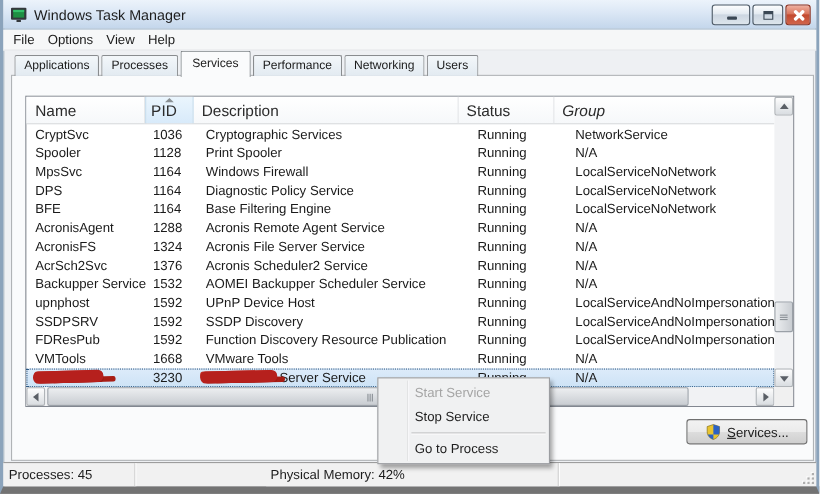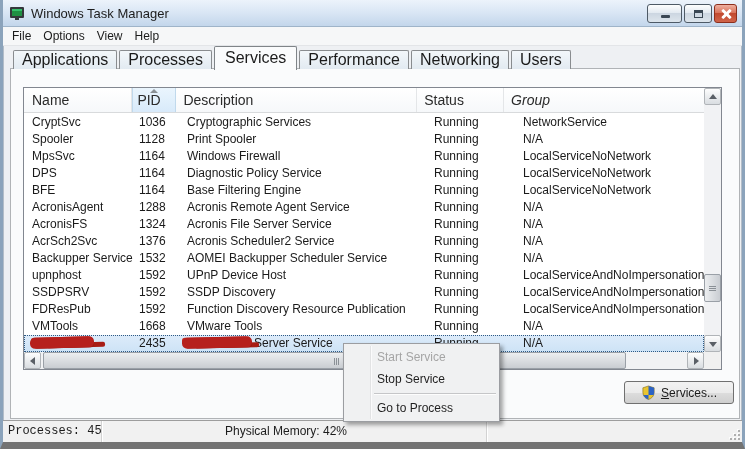--- a/index.html
+++ b/index.html
@@ -23,21 +23,21 @@
   .glyph-max { position:absolute; left:50%; top:50%; width:9px; height:8px; margin:-4px 0 0 -4px;
     border:1px solid #3a4754; border-top-width:3px; background:#fff0; }
   .glyph-x { position:absolute; left:50%; top:50%; transform:translate(-50%,-50%); width:10px; height:10px; }
   .glyph-x:before,.glyph-x:after { content:""; position:absolute; left:4px; top:-1px; width:3px; height:12px; background:#fff; border-radius:1px; }
   .glyph-x:before { transform:rotate(45deg);} .glyph-x:after{ transform:rotate(-45deg);}
   
   .menubar { position:absolute; left:0; top:27px; right:0; height:19px; background:#f6f7f8; display:flex; align-items:center; padding-left:3px; border-bottom:1px solid #e3e5e8; }
   .menu-top-item { font-size:12px; color:#1b1b1b; padding:2px 6px; }
   
   .tabstrip { position:absolute; left:10px; top:46px; right:8px; height:23px; display:flex; align-items:flex-end; z-index:3; }
-  .tab { height:19px; line-height:18px; font-size:16px; color:#1b1b1b; padding:0 8px; margin-right:2px;
+  .tab { height:19px; line-height:18px; font-size:11px; color:#1b1b1b; padding:0 8px; margin-right:2px;
     border:1px solid #898c8f; border-bottom:none; border-radius:2px 2px 0 0;
     background:linear-gradient(#f3f7fa, #e2eaf1); }
   .tab.active { height:24px; line-height:22px; padding:0 10px; background:#fafbfc; border-color:#7f8488; position:relative; z-index:5; margin-bottom:-1px; }
   
   .tabpage { position:absolute; left:7px; top:68px; width:730px; height:351px;
     background:#fafbfc; border:1px solid #b0b3b6; z-index:2; }
   
   .listview { position:absolute; left:12px; top:18px; width:699px; height:283px; background:#fff; border:1px solid #828790; }
   .lv-header { position:absolute; left:0; top:0; width:680px; height:25px; display:flex;
     background:linear-gradient(#ffffff,#f6f8fa); border-bottom:1px solid #d8dadc; }
@@ -91,21 +91,21 @@
     background:#f0f1f2; border:1px solid #9b9da1; padding:2px 1px;
     box-shadow:3px 3px 4px rgba(0,0,0,.35); }
   .context-menu:before { content:""; position:absolute; left:26px; top:2px; bottom:2px; width:1px; background:#e2e3e4; box-shadow:1px 0 0 #fbfbfc; }
   .menu-item { height:22px; line-height:22px; font-size:12px; color:#1f1f1f; padding-left:32px; white-space:nowrap; }
   .menu-item.disabled { color:#a5a5a5; }
   .menu-sep { height:1px; margin:3px 2px 3px 29px; background:#c5c6c8; box-shadow:0 1px 0 #fdfdfd; }
   
   .statusbar { position:absolute; left:0; right:0; bottom:0; height:22px; background:#f1f1f1;
     border-top:1px solid #9d9d9d; display:flex; font-size:12px; color:#1c1c1c; }
   .sb-panel { line-height:21px; padding-left:5px; border-right:1px solid #d2d2d2; box-shadow:1px 0 0 #ffffff; white-space:nowrap; }
-  .sb-p1 { width:99px;font-family:Liberation Mono, monospace; } .sb-p2 { width:118px;margin-top:32px; } .sb-p3 { width:267px; } .sb-p4 { flex:1; border-right:none; box-shadow:none; position:relative; }
+  .sb-p1 { width:120px; } .sb-p2 { width:118px;margin-top:32px; } .sb-p3 { width:267px; } .sb-p4 { flex:1; border-right:none; box-shadow:none; position:relative; }
   .resize-grip { position:absolute; right:2px; bottom:2px; width:12px; height:12px; }
   .resize-grip i { position:absolute; width:2px; height:2px; background:#aeaeae; box-shadow:-1px -1px 0 #fcfcfc; }
 </style>
 </head>
 <body>
 
 <div class="window">
 
   <div class="titlebar">
     <svg class="app-icon" viewBox="0 0 16 16">
@@ -243,21 +243,21 @@
           </div>
           <div class="lv-row">
             <div class="lv-cell col-name"><span class="cell-text">VMTools</span></div>
             <div class="lv-cell col-pid"><span class="cell-text">1668</span></div>
             <div class="lv-cell col-desc"><span class="cell-text">VMware Tools</span></div>
             <div class="lv-cell col-status"><span class="cell-text">Running</span></div>
             <div class="lv-cell col-group"><span class="cell-text">N/A</span></div>
           </div>
           <div class="lv-row selected">
             <div class="lv-cell col-name"><span class="scribble scribble-name"></span><span class="cell-text"></span></div>
-            <div class="lv-cell col-pid"><span class="cell-text">2435</span></div>
+            <div class="lv-cell col-pid"><span class="cell-text">3230</span></div>
             <div class="lv-cell col-desc"><span class="scribble scribble-desc"></span><span class="cell-text">Server Service</span></div>
             <div class="lv-cell col-status"><span class="cell-text">Running</span></div>
             <div class="lv-cell col-group"><span class="cell-text">N/A</span></div>
           </div>
         </div>
 
       <div class="vscroll">
         <div class="sb-btn up">
             <i class="arr arr-up"></i>
           </div>

